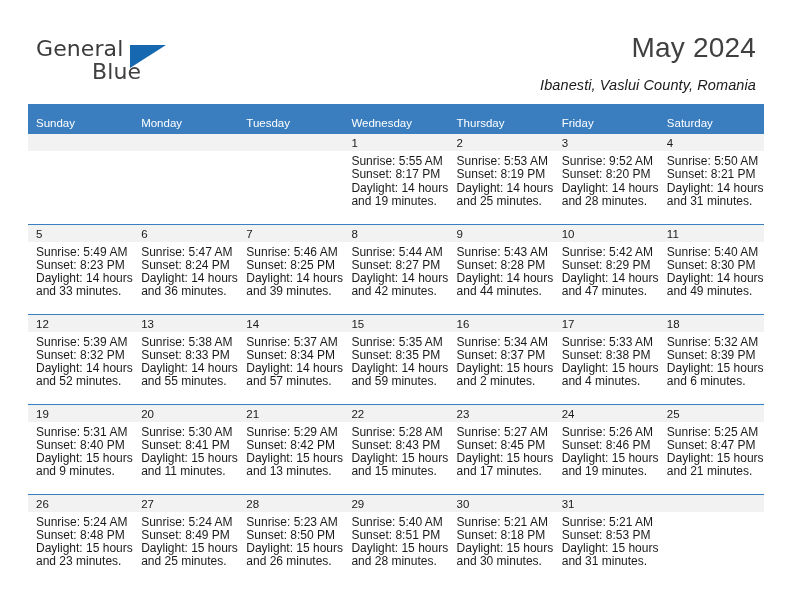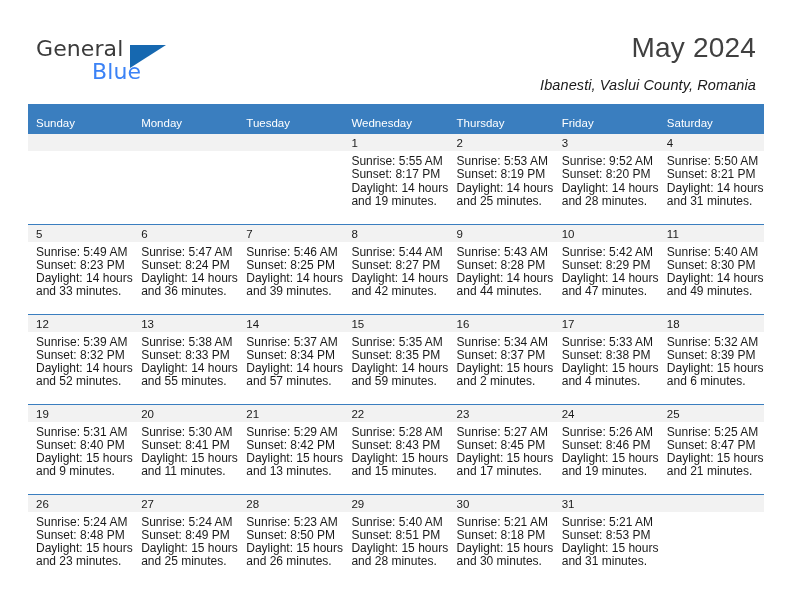--- a/index.html
+++ b/index.html
@@ -15,21 +15,21 @@
   .top { position: absolute; left: 0; top: 0; width: 792px; height: 100px; }
 
   .logo { position: absolute; left: 36px; top: 36px; width: 210px; height: 50px; }
   .logo-general {
     position: absolute; left: 0; top: 0;
     font-size: 22px; color: #3b3b3b; letter-spacing: .1px;
     font-family: "DejaVu Sans", sans-serif;
   }
   .logo-blue {
     position: absolute; left: 56px; top: 23px;
-    font-size: 22px; color: #3b82f6; letter-spacing: .1px;
+    font-size: 22px; color: #404040; letter-spacing: .1px;
     font-family: "DejaVu Sans", sans-serif;
   }
   .logo-tri {
     position: absolute; left: 94px; top: 9px;
     width: 0; height: 0;
     border-left: 36px solid #1668b0;
     border-bottom: 23px solid transparent;
   }
 
   .title {

